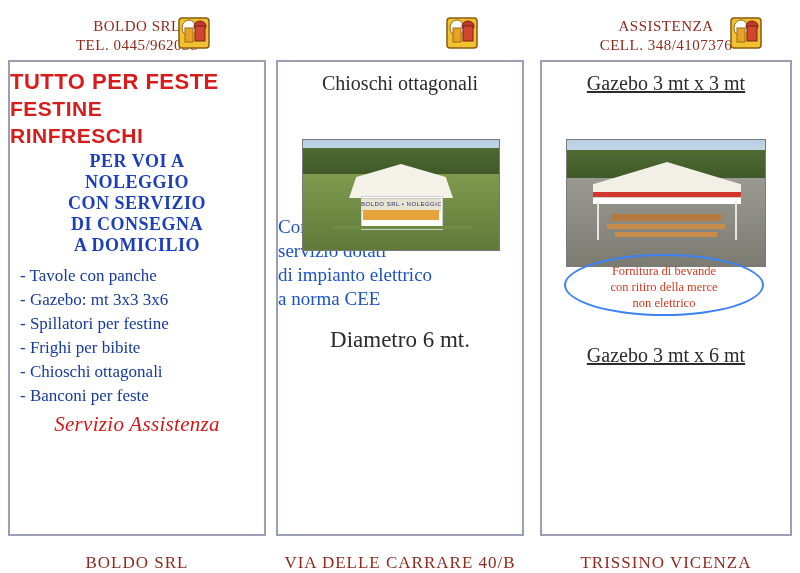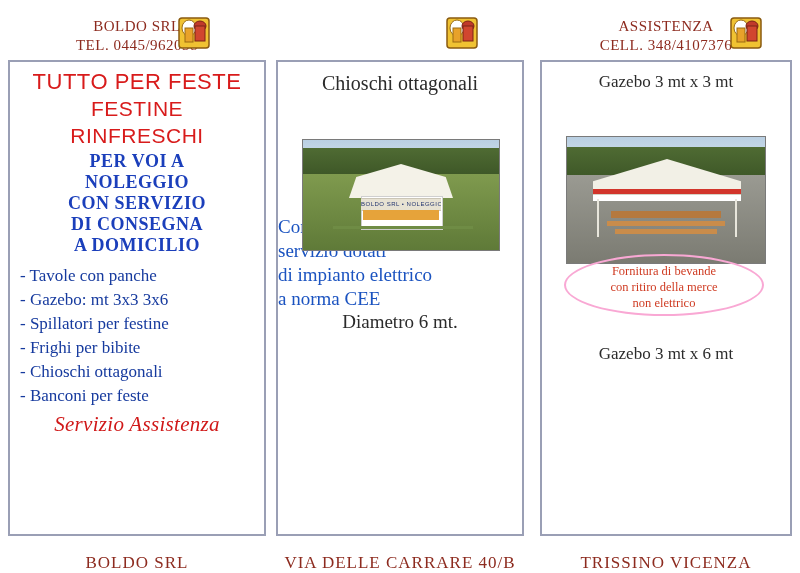--- a/index.html
+++ b/index.html
@@ -73,24 +73,23 @@
     bottom: 8px;
     text-align: center;
     font-size: 17px;
     letter-spacing: 1px;
     color: #8d2b1f;
     font-family: "Liberation Serif", serif;
   }
 
   
   .lead {
-    text-align: center;
     color: #d81b1b;
     font-family: "Liberation Sans", sans-serif;
-    font-weight: normal;
+    font-weight: bold;
     font-size: 21px;
     line-height: 27px;
     letter-spacing: 0.5px;
     margin-top: 6px;
   }
   .lead .l1 { font-size: 22px; }
   .subhead {
     text-align: center;
     color: #1b3fbb;
     font-family: "Liberation Serif", serif;
@@ -172,22 +171,22 @@
   .mid-caption {
     color:#1b53c0;
     font-size:19px;
     line-height:24px;
     margin-top:8px;
     font-family:"Liberation Serif", serif;
   }
   .mid-diam {
     text-align:center;
     color:#2b2b2b;
-    font-size:19px;
-    margin-top:0;
+    font-size:23px;
+    margin-top:16px;
     font-family:"Liberation Serif", serif;
   }
 
   
   .kiosk-roof {
     position:absolute;
     background:#f4f2e8;
     clip-path: polygon(50% 0%, 93% 38%, 100% 100%, 0% 100%, 7% 38%);
   }
   .kiosk-body {
@@ -207,30 +206,31 @@
     font-family:"Liberation Sans", sans-serif;
     letter-spacing:0.5px;
     overflow:hidden;
     white-space:nowrap;
   }
 
   
   .right-title {
     text-align:center;
     color:#2b2b2b;
-    font-size:17px;
+    font-size:20px;
     margin-top:10px;
     font-family:"Liberation Serif", serif;
+    text-decoration:underline;
   }
   .oval {
     position:absolute;
     left:22px;
     width:200px;
     height:62px;
-    border:2px solid #f9a8d4;
+    border:2px solid #3b82f6;
     border-radius:50%;
     text-align:center;
     color:#cf3b22;
     font-family:"Liberation Serif", serif;
     font-size:12.5px;
     line-height:16px;
     padding-top:7px;
     box-sizing:border-box;
   }
 </style>

